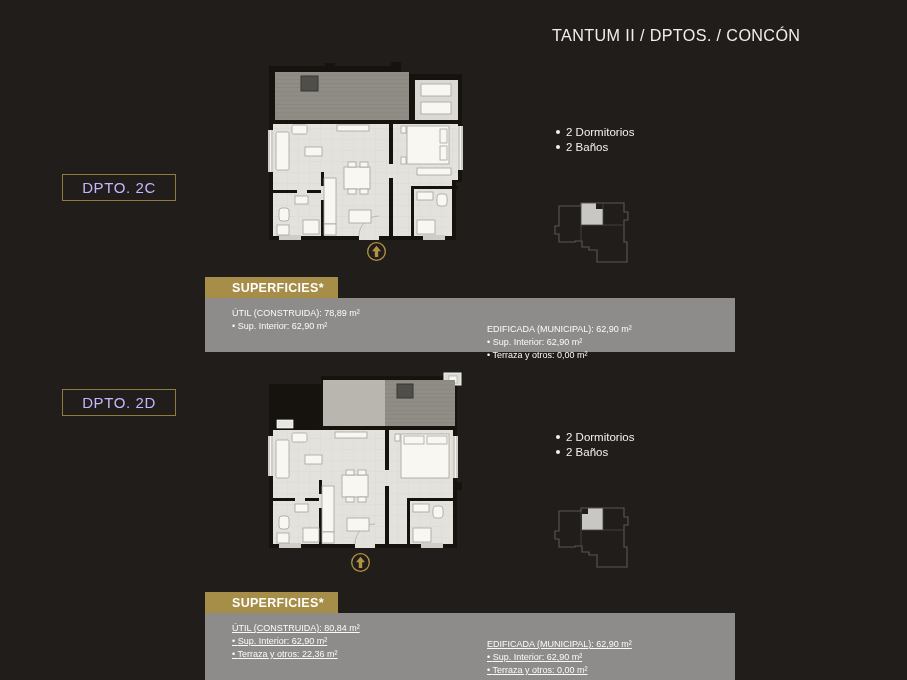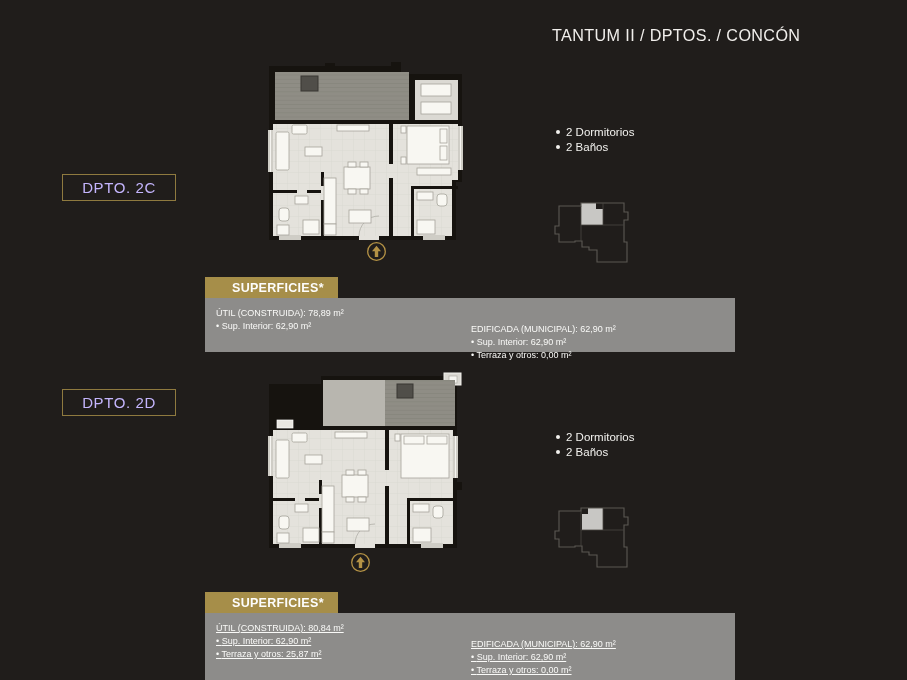--- a/index.html
+++ b/index.html
@@ -25,21 +25,21 @@
 
   .keyplan{position:absolute;left:545px;width:100px;height:85px;}
   #keyplan-2c{top:190px;} #keyplan-2d{top:495px;}
 
   .sup-bar{position:absolute;left:205px;width:133px;height:21px;background:#a68e49;
     color:#fdfdfc;font-size:12.5px;font-weight:bold;letter-spacing:.3px;
     display:flex;align-items:center;padding-left:27px;box-sizing:border-box;}
   #sup-bar-2c{top:277px;} #sup-bar-2d{top:592px;}
 
   .sup-panel{position:absolute;left:205px;width:530px;background:#8d8c8a;color:#fafaf8;
-    font-size:9px;display:flex;box-sizing:border-box;padding:9px 0 0 11px;}
+    font-size:9px;display:flex;box-sizing:border-box;padding:9px 0 0 27px;}
   #sup-panel-2c{top:298px;height:54px;} #sup-panel-2d{top:613px;height:75px;text-decoration:underline;}
   .sup-col{width:255px;flex:0 0 auto;}
   .sup-col + .sup-col{width:auto;margin-top:16px;}
   .sup-line{line-height:13px;white-space:nowrap;}
   .sup-line.b::before{content:"• ";}
 
   .kp-outline{fill:none;stroke:#5b5853;stroke-width:1.1;}
   .kp-div{fill:none;stroke:#4a4743;stroke-width:.8;}
   .wall{fill:#16130f;}
   .f{fill:#f8f7f2;stroke:#a5a39b;stroke-width:.8;}
@@ -248,21 +248,21 @@
   </svg>
 
   <div class="sup-bar" id="sup-bar-2d">
     <span>SUPERFICIES*</span>
   </div>
 
   <div class="sup-panel" id="sup-panel-2d">
     <div class="sup-col">
       <div class="sup-line">ÚTIL (CONSTRUIDA): 80,84 m²</div>
       <div class="sup-line b">Sup. Interior: 62,90 m²</div>
-      <div class="sup-line b">Terraza y otros: 25,87 m²</div>
+      <div class="sup-line b">Terraza y otros: 22,36 m²</div>
     </div>
     <div class="sup-col">
       <div class="sup-line">EDIFICADA (MUNICIPAL): 62,90 m²</div>
       <div class="sup-line b">Sup. Interior: 62,90 m²</div>
       <div class="sup-line b">Terraza y otros: 0,00 m²</div>
     </div>
   </div>
 
 </div>
 

